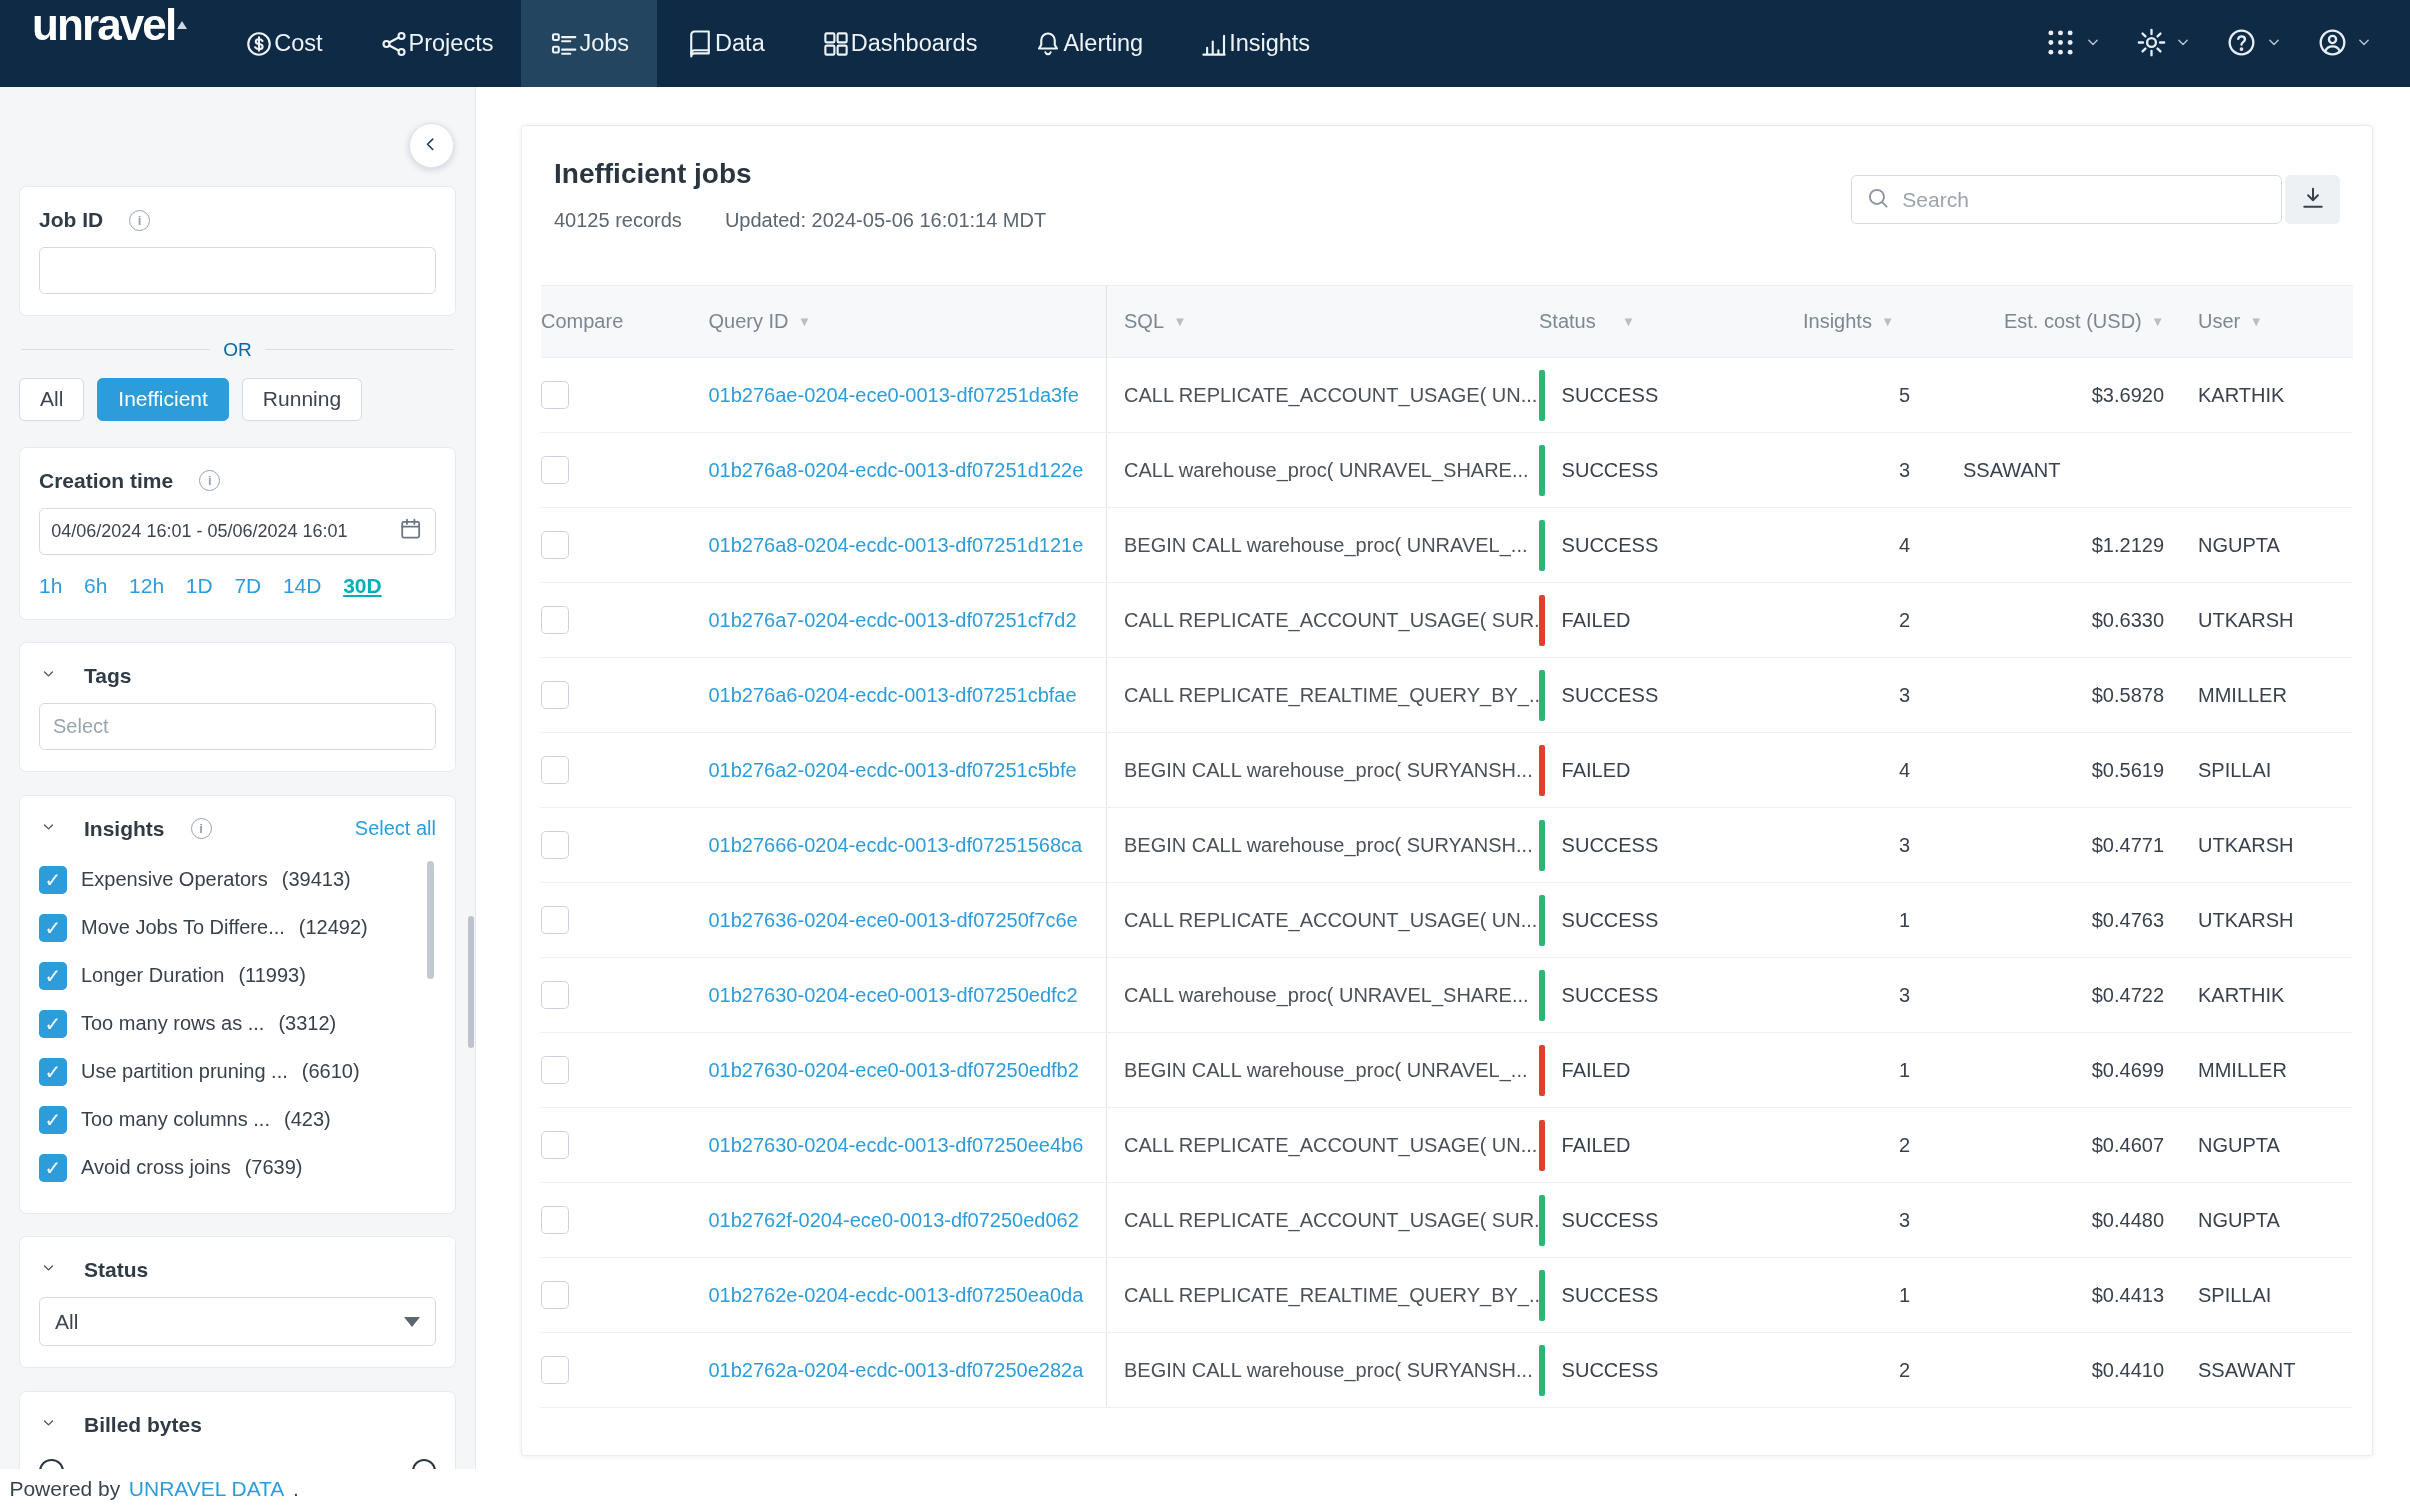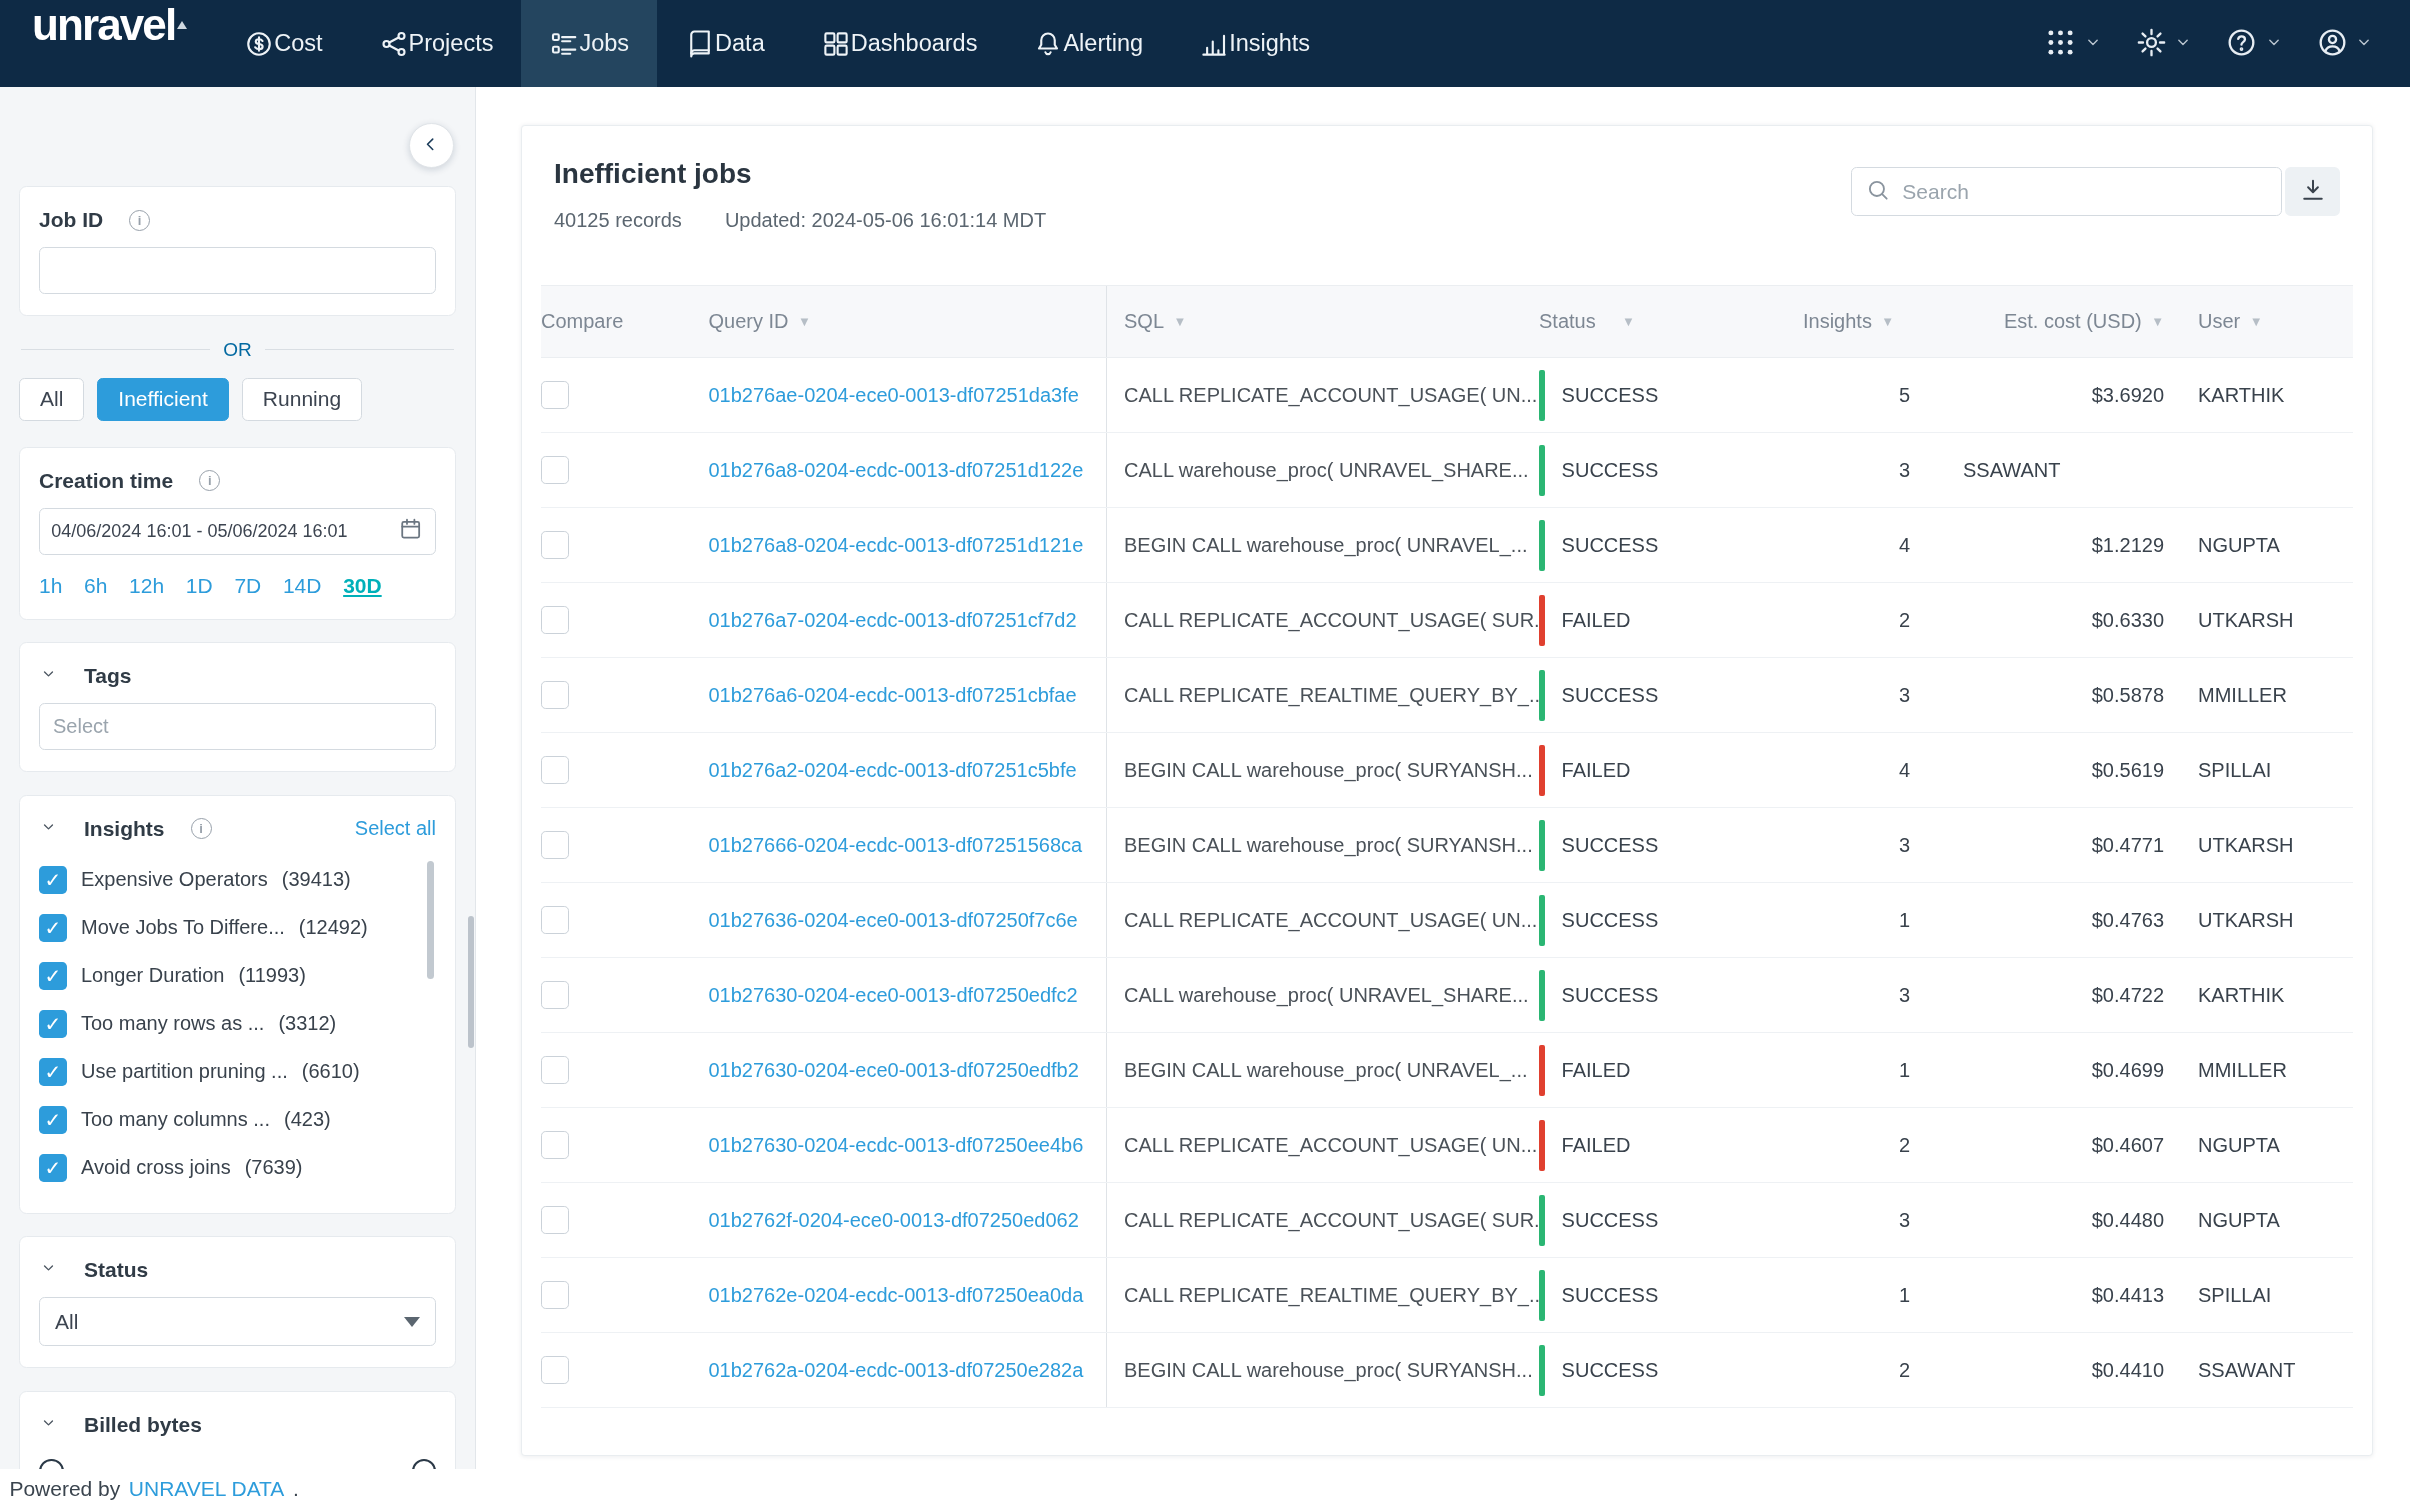--- a/index.html
+++ b/index.html
@@ -60,21 +60,21 @@
   .slider{position:relative;height:41px;margin-top:5.6px}
   .slider .track{position:absolute;left:12.2px;right:12.2px;top:19px;height:2.8px;background:#2b3947}
   .handle{position:absolute;top:7.5px;width:24.5px;height:24.5px;border-radius:50%;background:#fff;border:2.8px solid #2b3947;cursor:pointer}
   .handle.left{left:0}.handle.right{right:0}
   .minmax{display:flex;justify-content:space-between;font-size:19px;font-weight:bold;color:#2c3641;margin-top:1.9px;padding:0 1.9px}
   .side-thumb{position:absolute;right:0.9px;top:829px;width:6.6px;height:132px;background:#bcc3cb;border-radius:3.8px}
 
   
   .main{flex:1;padding:38px 38px 0 45px;overflow:hidden}
   .main-card{background:#fff;border:0.9px solid #e9edf0;border-radius:3.8px;box-shadow:0 0.9px 4.7px rgba(20,40,60,.08);padding:32px 19px 0;height:1331px;overflow:hidden}
-  .main-head{display:flex;justify-content:space-between;align-items:flex-start;padding:0 13px}
+  .main-head{display:flex;justify-content:space-between;align-items:center;padding:0 13px}
   .title{font-size:28px;font-weight:bold;color:#2a3540}
   .subrow{display:flex;gap:43px;margin-top:19px;font-size:20px;color:#5b6670}
   .search-wrap{display:flex;gap:3px;align-items:center;margin-top:9px}
   .search{display:flex;align-items:center;gap:11.3px;width:431px;height:49px;border:0.9px solid #d4dae0;border-radius:5.6px;padding:0 13px;background:#fff}
   .search svg{width:26px;height:26px;color:#8a949e;flex:none}
   .search input{border:none;outline:none;font-size:21px;color:#3c4450;flex:1;min-width:0;font-family:inherit}
   .search input::placeholder{color:#9aa4ad}
   .dl-btn{width:55px;height:49px;border-radius:5.6px;background:#edf1f4;border:none;display:flex;align-items:center;justify-content:center;cursor:pointer;color:#39424c}
   .dl-btn svg{width:28px;height:28px}
 

